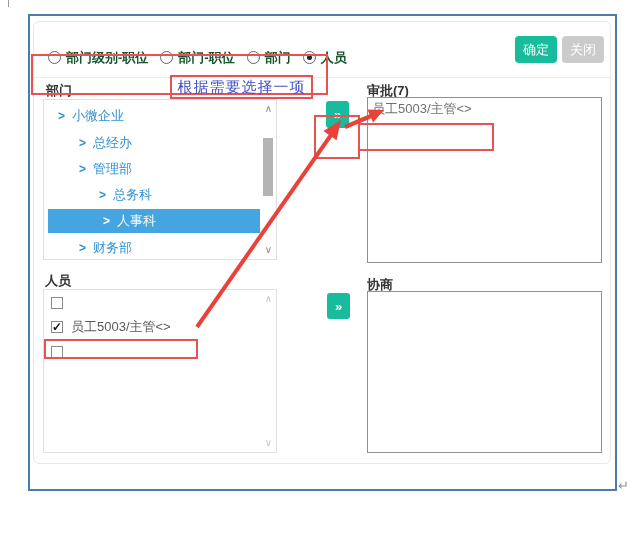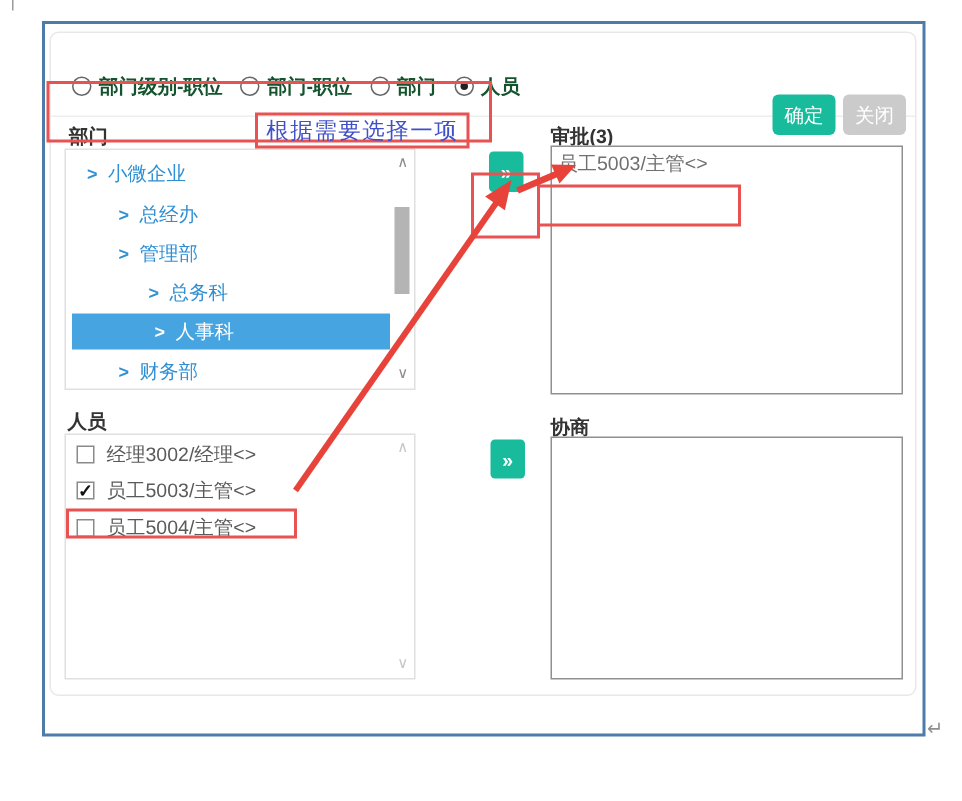--- a/index.html
+++ b/index.html
@@ -19,21 +19,21 @@
   .radio-item { display:flex; align-items:center; gap:5px; cursor:default; }
   .radio-circle { width:13px; height:13px; border:1px solid #666; border-radius:50%;
                   background:#fff; position:relative; flex:0 0 auto; }
   .radio-item.selected .radio-circle .dot { position:absolute; left:3px; top:3px; width:5px; height:5px;
                   border-radius:50%; background:#222; }
   .radio-label { font-size:13px; font-weight:bold; color:#14532d; white-space:nowrap; }
 
   
   .btn { position:absolute; width:42px; height:27px; border:none; border-radius:4px;
          color:#fff; font-size:13px; font-family:"Liberation Sans",sans-serif; cursor:pointer;
-         display:flex; align-items:center; justify-content:center;margin-top:27px; }
+         display:flex; align-items:center; justify-content:center; }
   .btn-confirm { left:515px; top:36px; background:#18bc9c; }
   .btn-close   { left:562px; top:36px; background:#cbcbcb; }
 
   
   .sec-label { position:absolute; font-size:13px; font-weight:bold; color:#333; }
 
   
   .list-box { position:absolute; background:#fff; border:1px solid #e0e0e0; }
   .dept-box   { left:43px; top:99px;  width:234px; height:161px; }
   .person-box { left:43px; top:289px; width:234px; height:164px; }
@@ -159,39 +159,37 @@
       <span class="arr up">∧</span>
       <span class="thumb"></span>
       <span class="arr down">∨</span>
     </div>
   </div>
 
   <div class="sec-label" style="left:45px; top:272px;">人员</div>
   <div class="list-box person-box">
     <div class="person-row" style="top:4px;">
       <span class="cb"></span>
-      <span>经理3002/经理&lt;&gt;</span>
     </div>
     <div class="person-row" style="top:28px;">
       <span class="cb">
           <span class="mark">✓</span>
         </span>
       <span>员工5003/主管&lt;&gt;</span>
     </div>
     <div class="person-row" style="top:53px;">
       <span class="cb"></span>
-      <span>员工5004/主管&lt;&gt;</span>
     </div>
     <div class="scroll light">
       <span class="arr up">∧</span>
       <span class="arr down">∨</span>
     </div>
   </div>
 
-  <div class="sec-label" style="left:367px; top:82px;">审批(3)</div>
+  <div class="sec-label" style="left:367px; top:82px;">审批(7)</div>
   <div class="dark-box approve-box">
     <div class="pick-item">员工5003/主管&lt;&gt;</div>
   </div>
 
   <div class="sec-label" style="left:367px; top:276px;">协商</div>
   <div class="dark-box negotiate-box"></div>
 
   <button class="move-btn move-approve">»</button>
   <button class="move-btn move-negotiate">»</button>
 

